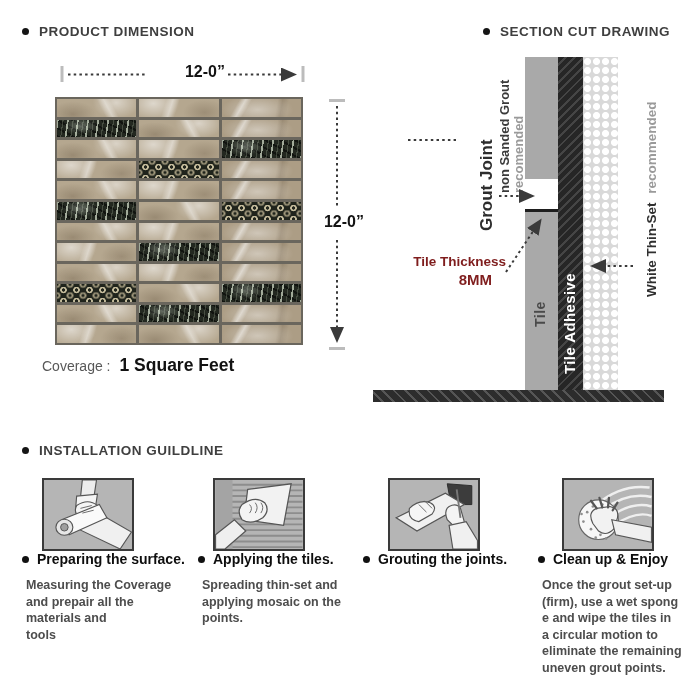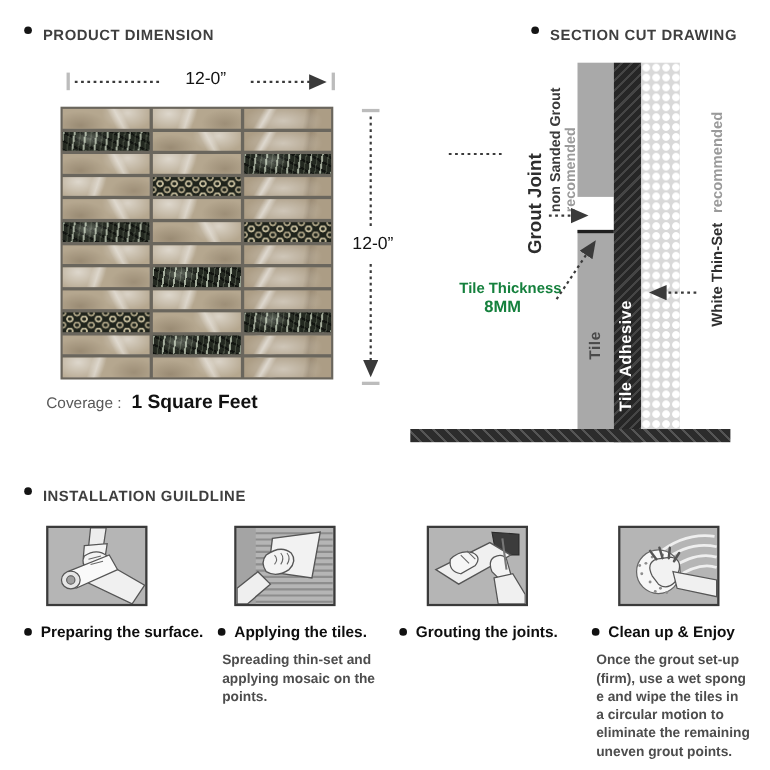--- a/index.html
+++ b/index.html
@@ -1,21 +1,21 @@
 <!DOCTYPE html>
 <html><head>
 <meta charset="utf-8">
 <style>
   html,body{margin:0;padding:0}
   body{
     width:700px;height:700px;background:#ffffff;position:relative;overflow:hidden;
     font-family:"Liberation Sans",sans-serif;
   }
   .abs{position:absolute}
-  .heading-row{position:absolute;display:flex;align-items:flex-start}
+  .heading-row{position:absolute;display:flex;align-items:center}
   .heading-row .bullet{width:7px;height:7px;border-radius:50%;background:#151515;margin-right:10px;flex:0 0 auto}
   .heading-text{font-size:13.5px;font-weight:bold;color:#3f3f3f;letter-spacing:.5px}
 
   
   #mosaic{
     left:55px;top:97px;width:248px;height:248px;box-sizing:border-box;
     background:#6a665d;padding:2px;display:grid;
     grid-template-columns:repeat(3,1fr);grid-template-rows:repeat(12,1fr);gap:3px;
   }
   .tile{min-width:0;min-height:0}
@@ -49,21 +49,21 @@
   .tile.rings{
     background-color:#20241c;
     background-image:
       radial-gradient(circle at 3.5px 3px, rgba(0,0,0,0) 1.4px, #c6bd9d 1.9px 3px, rgba(0,0,0,0) 3.6px),
       radial-gradient(circle at 3.5px 3px, rgba(0,0,0,0) 1.4px, #a89f82 1.9px 3px, rgba(0,0,0,0) 3.6px);
     background-size:13px 11px,13px 11px;
     background-position:3px 3px,9.5px 8.5px;
   }
 
   
-  .dim-label{font-size:16px;font-weight:normal;color:#141414;text-align:center}
+  .dim-label{font-size:16px;font-weight:bold;color:#141414;text-align:right}
 
   #coverage{left:42px;top:355px;display:flex;align-items:baseline;gap:9px}
   #coverage .cov-label{font-size:14px;font-weight:normal;color:#585858}
   #coverage .cov-value{font-size:17.5px;font-weight:bold;color:#121212}
 
   
   .vtext{position:absolute;transform:rotate(-90deg);transform-origin:0 0;white-space:nowrap}
   #grout-joint-label{left:477px;top:231px;font-size:17px;font-weight:bold;color:#2d2d2d}
   #grout-note-bold{left:497px;top:193px;font-size:13px;font-weight:bold;color:#3a3a3a}
   #grout-note-gray{left:511px;top:193px;font-size:13px;font-weight:bold;color:#9a9a9a}
@@ -76,36 +76,36 @@
   #tile-bar-top{left:525px;top:57px;width:33px;height:122px;background:#a9a9a9}
   #tile-bar-bottom{left:525px;top:209px;width:33px;height:181px;background:#a9a9a9;border-top:3px solid #1e1e1e;box-sizing:border-box}
   #adhesive-bar{left:558px;top:57px;width:25px;height:345px;
     background:repeating-linear-gradient(135deg,#262626 0 4.5px,#454545 4.5px 6.5px)}
   #thinset-bar{left:583px;top:57px;width:35px;height:333px;background-color:#d9d9d9;
     background-image:radial-gradient(circle at 4.5px 4.5px,#ffffff 3.1px,rgba(255,255,255,0) 3.9px);
     background-size:9px 9px}
   #floor-bar{left:373px;top:390px;width:291px;height:12px;
     background:repeating-linear-gradient(45deg,#2c2c2c 0 6px,#555555 6px 8px)}
 
-  #thickness-label{left:412px;top:254px;width:104px;text-align:center;color:#15803d;line-height:1.25}
+  #thickness-label{left:402px;top:254px;width:104px;text-align:right;color:#7f1d1d;line-height:1.25}
   #thickness-label .l1{font-size:13.5px;font-weight:bold}
   #thickness-label .l2{font-size:15px;font-weight:bold;margin-right:14px}
 
   
   .step{position:absolute;top:478px}
   #step-1{left:22px;width:172px}
   #step-2{left:198px;width:170px}
   #step-3{left:363px;width:178px}
   #step-4{left:538px;width:165px}
   .illus{width:92px;height:73px;background:#b5b5b5;border:2px solid #3a3a3a;box-sizing:border-box;overflow:hidden}
   #step-1 .illus{margin-left:20px}
   #step-2 .illus{margin-left:15px}
   #step-3 .illus{margin-left:25px}
   #step-4 .illus{margin-left:24px}
-  .step-title{display:flex;align-items:center;margin-top:15px}
+  .step-title{display:flex;align-items:center;}
   .step-title .bullet{width:7px;height:7px;border-radius:50%;background:#111;margin-right:8px;flex:0 0 auto}
   .step-title .t{font-size:14px;font-weight:bold;color:#0e0e0e}
   .step-desc{margin-top:10px;padding-left:4px;font-size:12.5px;font-weight:bold;color:#4d4d4d;line-height:1.32;white-space:pre-line}
 
   svg.overlay{position:absolute;left:0;top:0;pointer-events:none}
 </style>
 </head>
 <body>
 
 <div class="heading-row" style="left:22px;top:24px">
@@ -224,20 +224,24 @@
       <polygon points="18,42 58,26 66,40 26,58" fill="#fafafa" stroke="#555" stroke-width="1.2"></polygon>
       <ellipse cx="21" cy="50" rx="9" ry="8.5" fill="#e6e6e6" stroke="#555" stroke-width="1.2"></ellipse>
       <ellipse cx="21" cy="50" rx="4" ry="4" fill="#9f9f9f" stroke="#555" stroke-width="1"></ellipse>
       <path d="M38,30 l12,-3 M40,35 l12,-3" stroke="#666" stroke-width="1" fill="none"></path>
     </svg>
   </div>
   <div class="step-title">
     <span class="bullet"></span>
     <span class="t">Preparing the surface.</span>
   </div>
+  <div class="step-desc">Measuring the Coverage
+and prepair all the
+materials and
+tools</div>
 </div>
 
 <div id="step-2" class="step">
   <div class="illus">
     <svg viewBox="0 0 92 73" width="88" height="69">
       <rect x="14" y="0" width="78" height="73" fill="#b5b5b5"></rect>
       <g stroke="#8d8d8d" stroke-width="2">
         <line x1="14" y1="5" x2="92" y2="5"></line>
           <line x1="14" y1="11" x2="92" y2="11"></line>
         <line x1="14" y1="17" x2="92" y2="17"></line>

